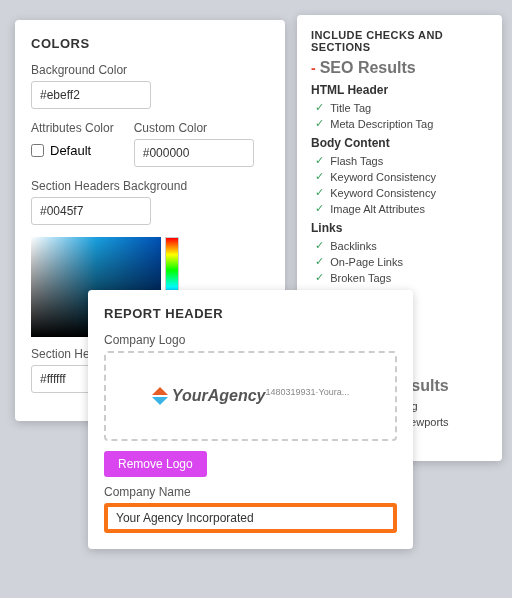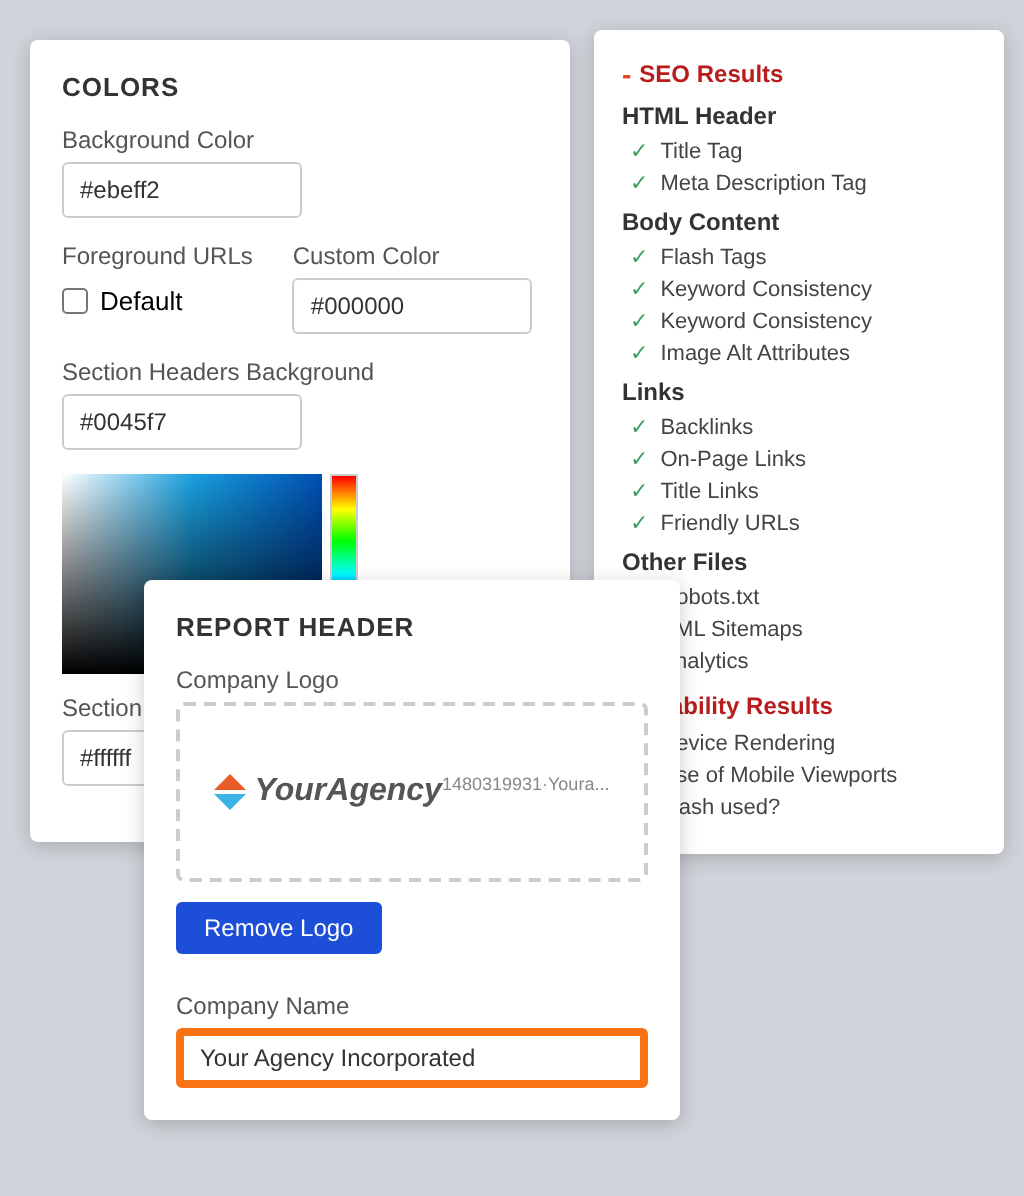--- a/index.html
+++ b/index.html
@@ -108,22 +108,22 @@
         #0000ff 67%,
         #ff00ff 83%,
         #ff0000 100%
       );
       border: 1px solid #ccc;
     }
 
     
     .report-card {
       top: 290px;
-      left: 72px;
-      width: 268px;
+      left: 88px;
+      width: 325px;
       padding: 16px;
       z-index: 2;
     }
 
     .report-card h2 {
       font-size: 13px;
       font-weight: bold;
       letter-spacing: 0.5px;
       margin-bottom: 12px;
       color: #333;
@@ -185,28 +185,28 @@
       color: #555;
       font-weight: bold;
     }
 
     .logo-sub-text {
       font-size: 9px;
       color: #888;
     }
 
     .remove-logo-btn {
-      background: #1d4ed8;
+      background: #d946ef;
       color: #fff;
       border: none;
       border-radius: 3px;
       padding: 6px 14px;
       font-size: 12px;
       cursor: pointer;
-      margin-bottom: 19px;
+      margin-bottom: 8px;
     }
 
     .full-input {
       width: 100%;
       border: 4px solid #f97316;
       border-radius: 3px;
       padding: 6px 8px;
       font-size: 12px;
       color: #333;
       height: 30px;
@@ -236,23 +236,23 @@
       margin-bottom: 6px;
     }
 
     .toggle-dash {
       color: #e8402a;
       font-weight: bold;
       font-size: 14px;
     }
 
     .section-name {
-      font-size: 12px;
-      font-weight: bold;
-      color: #b91c1c;
+      font-size: 16px;
+      font-weight: bold;
+      color: #737373;
     }
 
     .subsection-title {
       font-size: 12px;
       font-weight: bold;
       color: #333;
       margin: 6px 0 4px 0;
     }
 
     .check-item {
@@ -290,21 +290,21 @@
 <div class="card colors-card">
   <h2>COLORS</h2>
 
   <div class="field-row">
     <div class="field-label">Background Color</div>
     <input type="text" class="text-input" value="#ebeff2" style="">
   </div>
 
   <div class="two-col">
     <div class="field-col">
-      <div class="field-label">Foreground URLs</div>
+      <div class="field-label">Attributes Color</div>
       <div class="checkbox-row">
         <input type="checkbox" style="">
         <span>Default</span>
       </div>
     </div>
     <div class="field-col">
       <div class="field-label">Custom Color</div>
       <input type="text" class="text-input" value="#000000" style="">
     </div>
   </div>
@@ -346,20 +346,21 @@
     </div>
   </div>
 
   <button class="remove-logo-btn">Remove Logo</button>
 
   <div class="field-label">Company Name</div>
   <input type="text" class="full-input" value="Your Agency Incorporated" style="">
 </div>
 
 <div class="card checks-card">
+  <h2>INCLUDE CHECKS AND SECTIONS</h2>
 
   <div class="section-toggle">
     <span class="toggle-dash">-</span>
     <span class="section-name">SEO Results</span>
   </div>
 
   <div class="subsection-title">HTML Header</div>
   <div class="check-item">
     <span class="check-icon">✓</span>
     <span class="check-label">Title Tag</span>
@@ -391,21 +392,21 @@
   <div class="check-item">
     <span class="check-icon">✓</span>
     <span class="check-label">Backlinks</span>
   </div>
   <div class="check-item">
     <span class="check-icon">✓</span>
     <span class="check-label">On-Page Links</span>
   </div>
   <div class="check-item">
     <span class="check-icon">✓</span>
-    <span class="check-label">Title Links</span>
+    <span class="check-label">Broken Tags</span>
   </div>
   <div class="check-item">
     <span class="check-icon">✓</span>
     <span class="check-label">Friendly URLs</span>
   </div>
 
   <div class="subsection-title">Other Files</div>
   <div class="check-item">
     <span class="check-icon">✓</span>
     <span class="check-label">Robots.txt</span>

